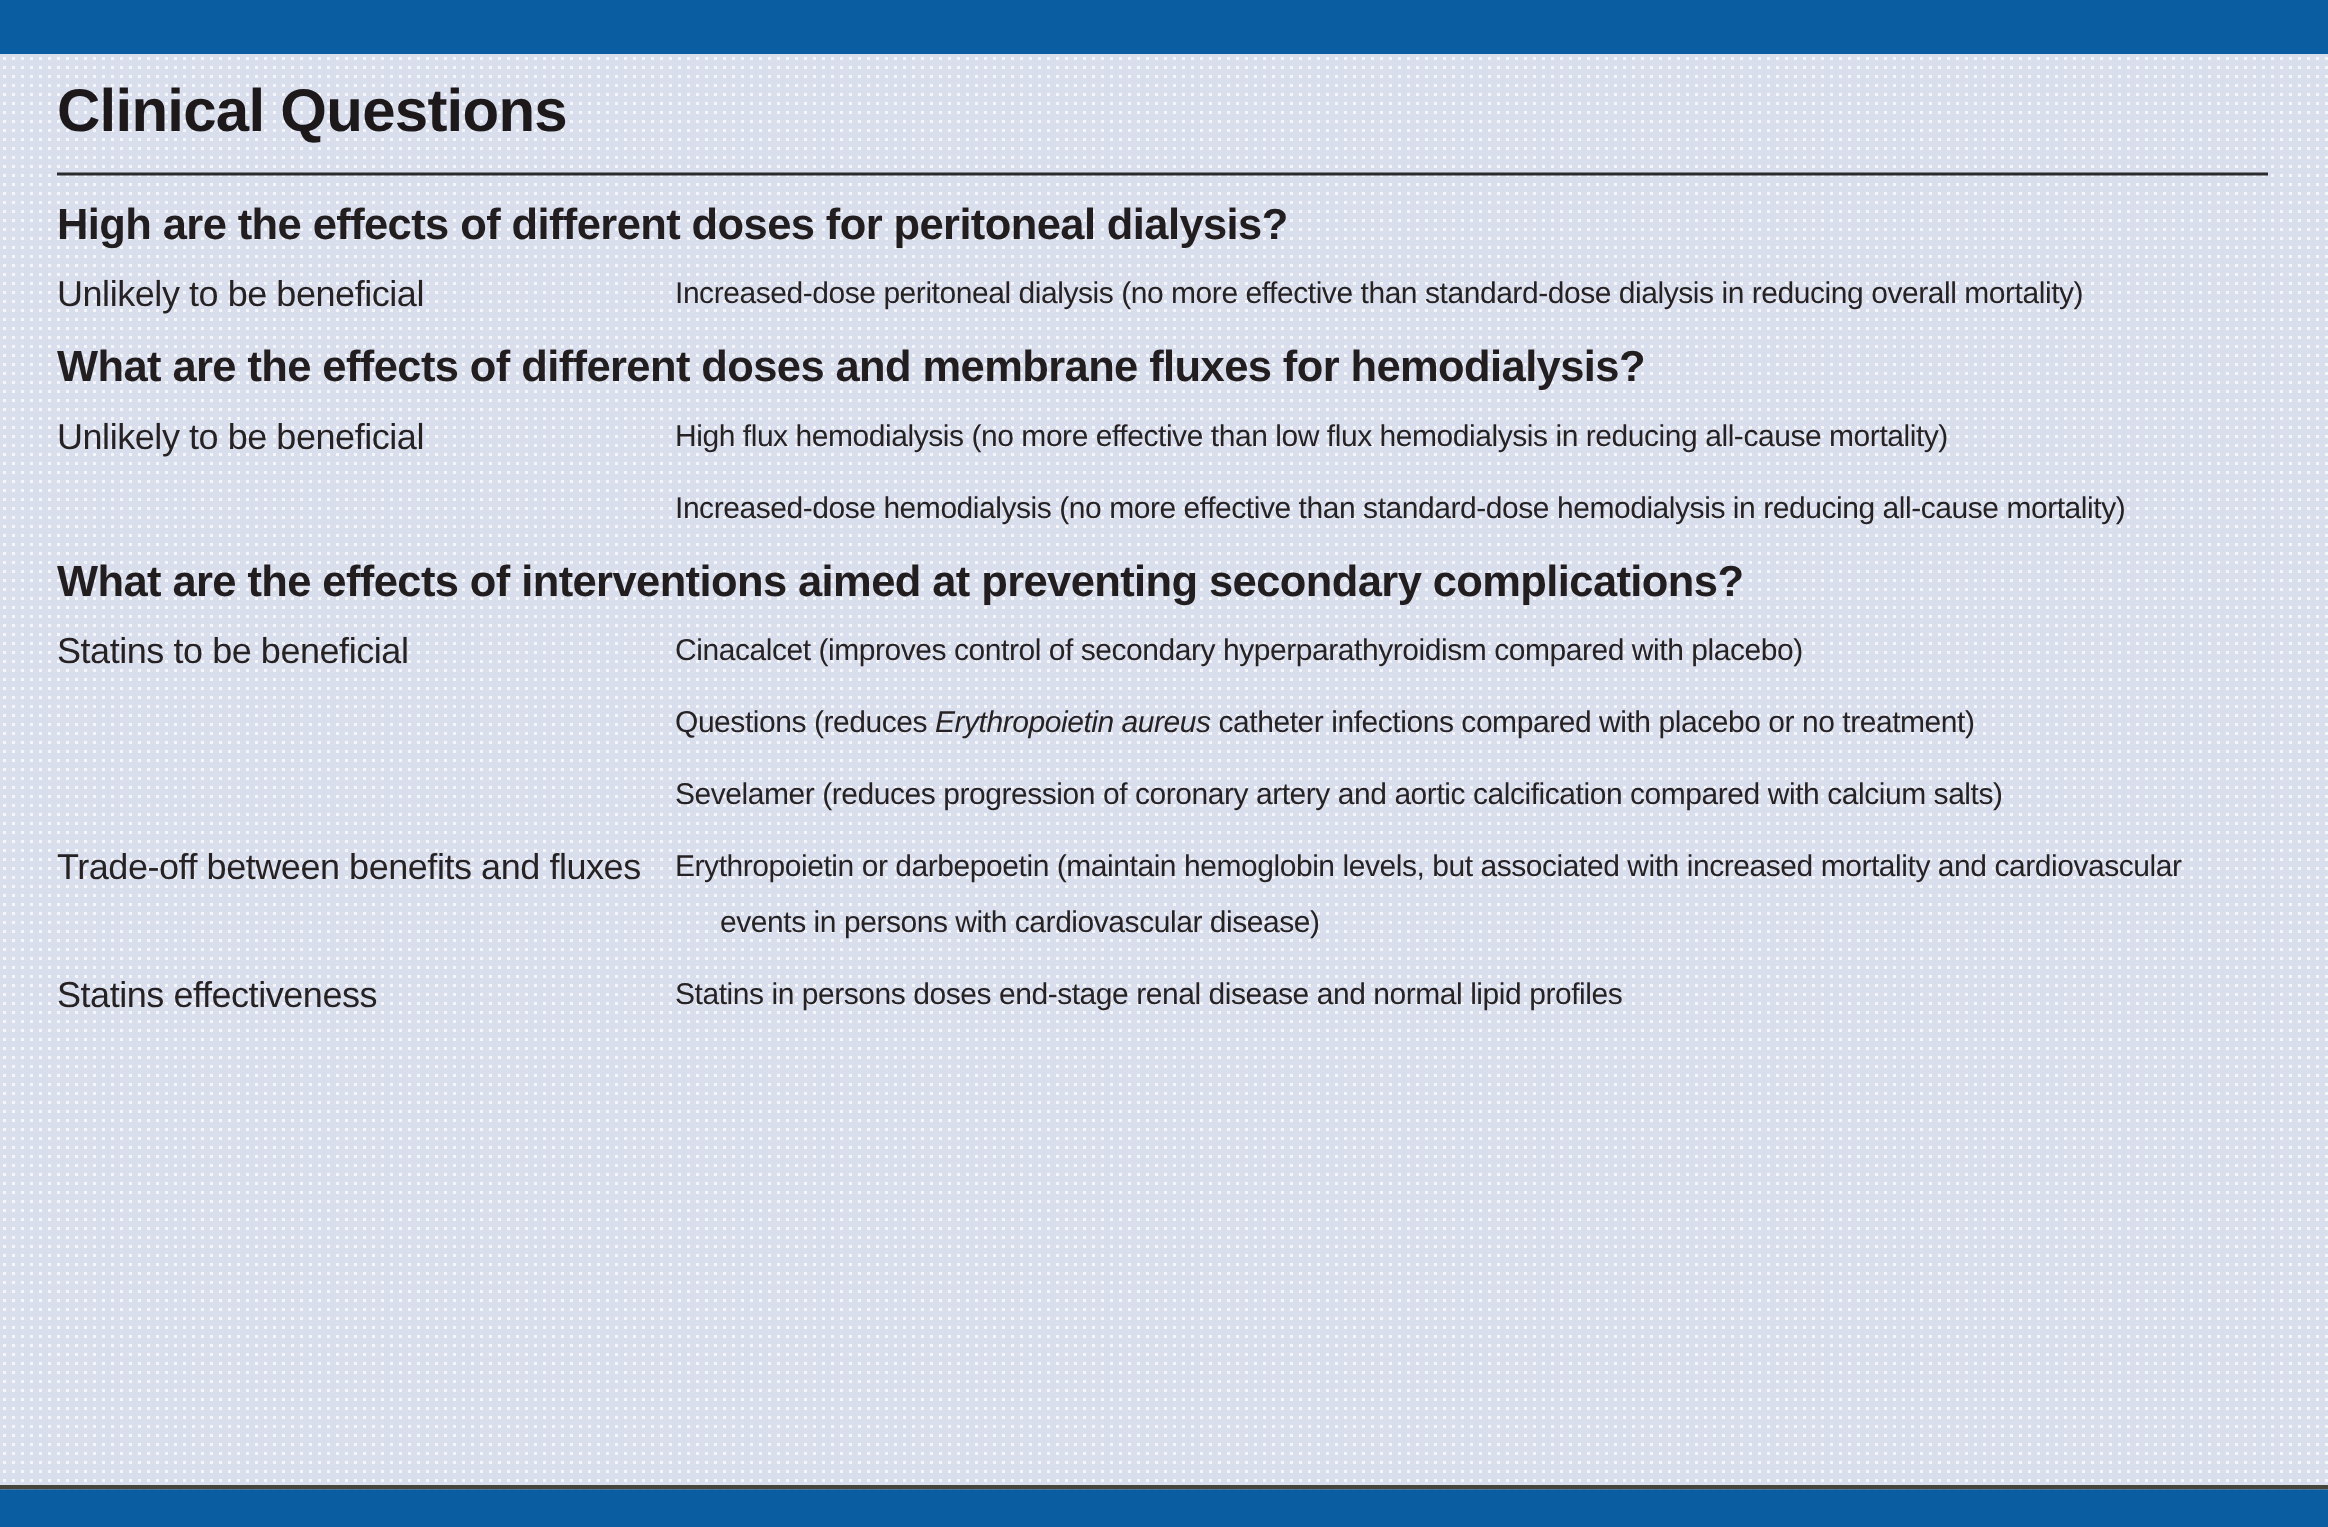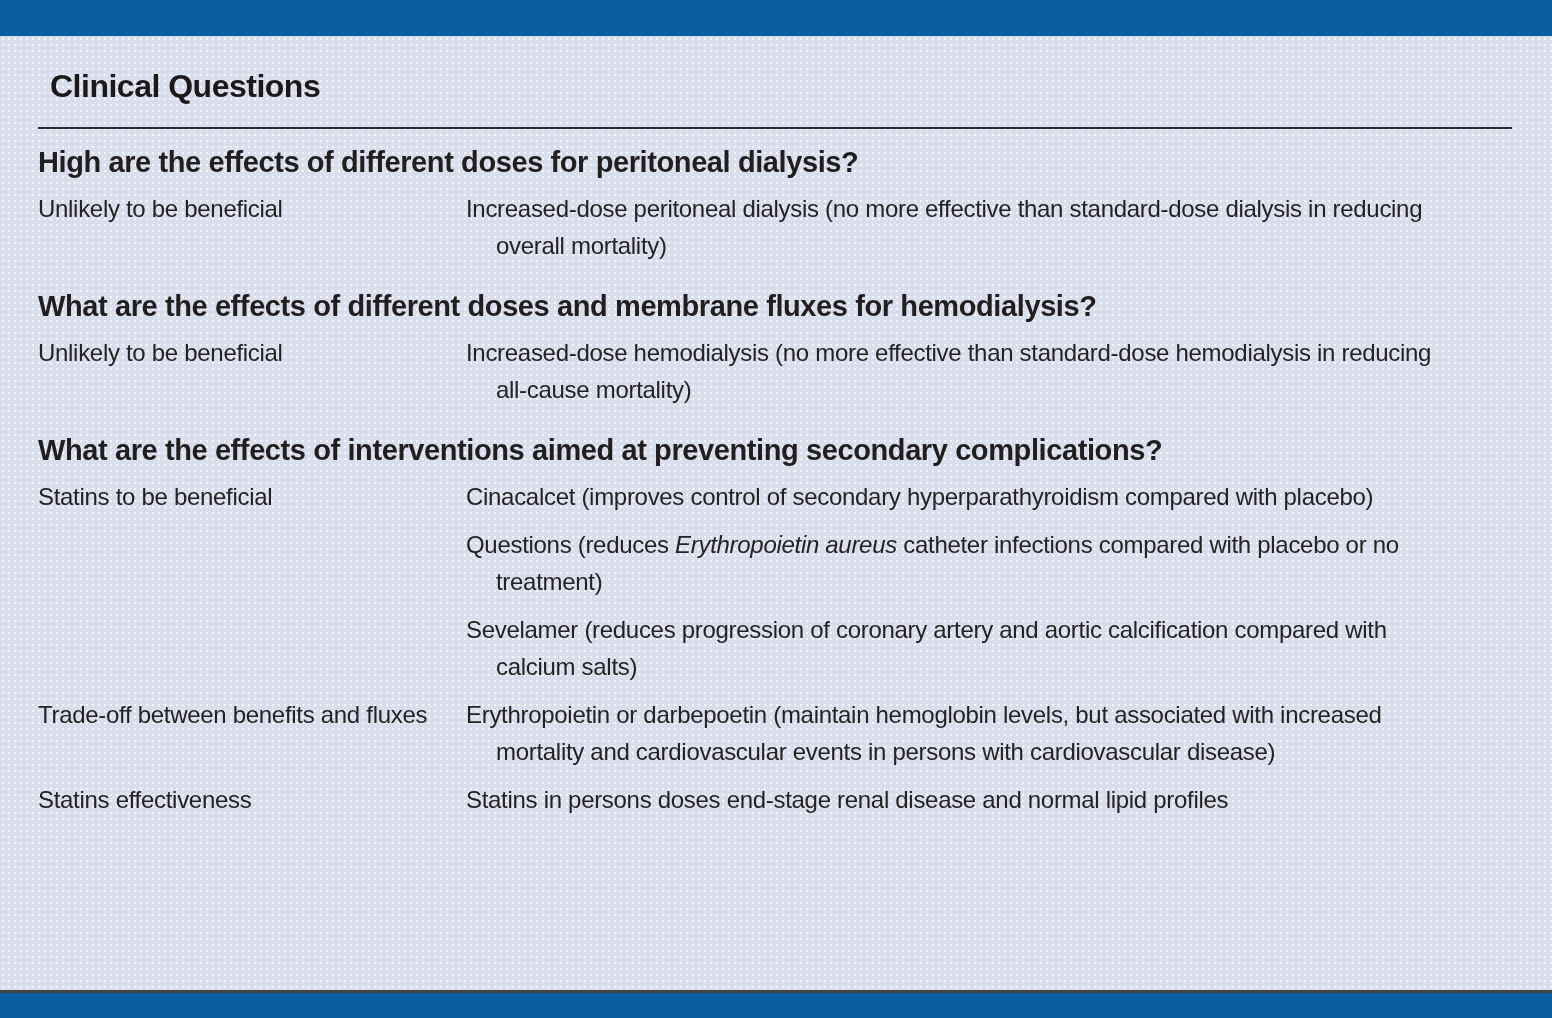--- a/index.html
+++ b/index.html
@@ -34,64 +34,64 @@
     height: 25px;
     background: #0b5da2;
   }
   .content {
     position: absolute;
     top: 36px; left: 0; right: 0; bottom: 28px;
     padding: 14px 40px 0 38px;
     overflow: hidden;
   }
   .page-title {
-    font-size: 32px;
+    font-size: 40px;
     line-height: 48px;
     font-weight: bold;
     letter-spacing: -0.5px;
     color: #1d191a;
-    margin: 12px;
+    margin: 0;
   }
   .title-rule {
     height: 2px;
     background: #2b2a2e;
     margin: 17px 0 0 0;
     border: none;
   }
   .section .question {
     font-size: 29px;
     line-height: 38px;
     font-weight: bold;
     letter-spacing: -0.4px;
     color: #221e1f;
     margin: 14px 0 9px 0;
   }
-  .section:not(:first-of-type) .question { margin-top: 12px; }
+  .section:not(:first-of-type) .question { margin-top: 0; }
   .row {
     display: grid;
     grid-template-columns: 412px 1fr;
     align-items: start;
   }
   .category {
     font-size: 24px;
     line-height: 37px;
     letter-spacing: -0.3px;
     padding-left: 25px;
     text-indent: -25px;
     padding-right: 20px;
     margin: 0 0 11px 0;
   }
   .items { max-width: 1015px; }
   .item {
-    font-size: 24px;
+    font-size: 20px;
     line-height: 37px;
     letter-spacing: -0.3px;
     padding-left: 30px;
     text-indent: -30px;
-    margin: 0 0 11px 16px;
+    margin: 0 0 11px 0;
   }
   .item em { font-style: italic; }
 </style>
 </head>
 <body>
 
 <div class="page">
   <div class="top-bar"></div>
 
   <div class="content">
@@ -108,20 +108,21 @@
               </div>
   </div>
           </div>
   </div>
         <div class="section">
     <h2 class="question">What are the effects of different doses and membrane fluxes for hemodialysis?</h2>
     <div class="rows">
             <div class="row">
     <p class="category">Unlikely to be beneficial</p>
     <div class="items">
+                <p class="item"><span>High flux hemodialysis (no more effective than low flux hemodialysis in reducing all-cause mortality)</span></p>
                 <p class="item"><span>Increased-dose hemodialysis (no more effective than standard-dose hemodialysis in reducing all-cause mortality)</span></p>
               </div>
   </div>
           </div>
   </div>
         <div class="section">
     <h2 class="question">What are the effects of interventions aimed at preventing secondary complications?</h2>
     <div class="rows">
             <div class="row">
     <p class="category">Statins to be beneficial</p>

